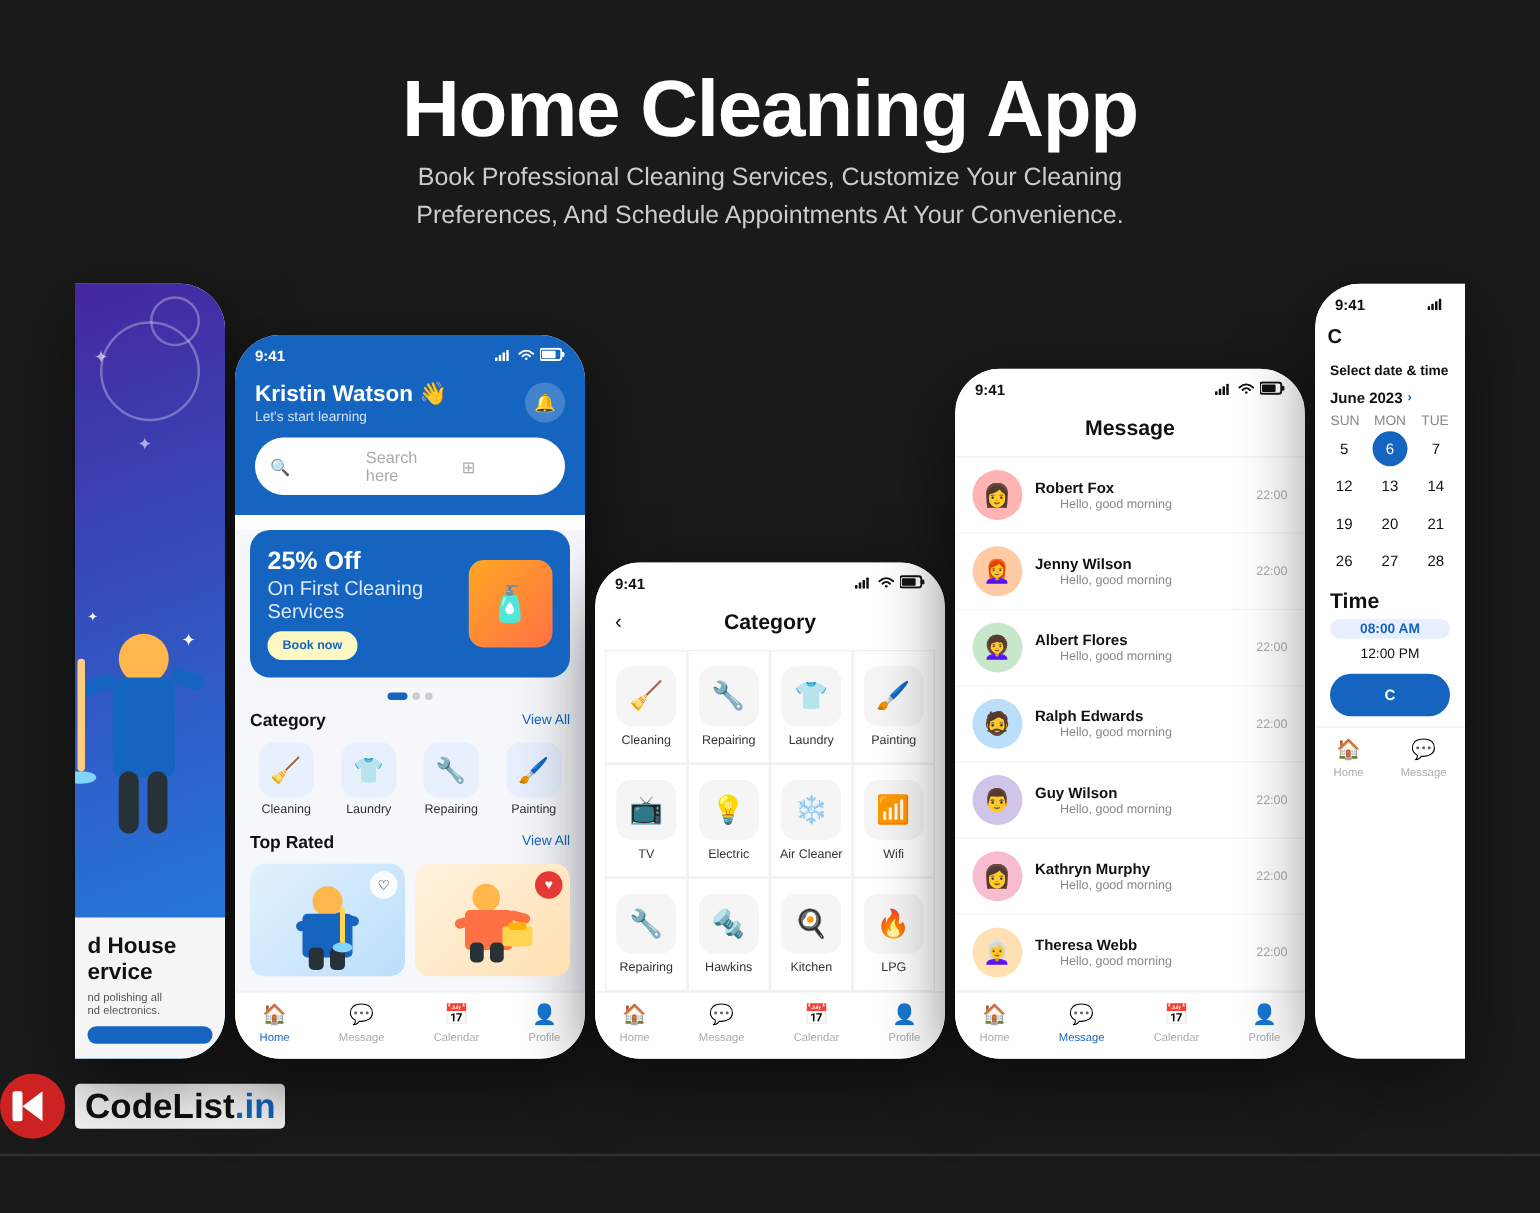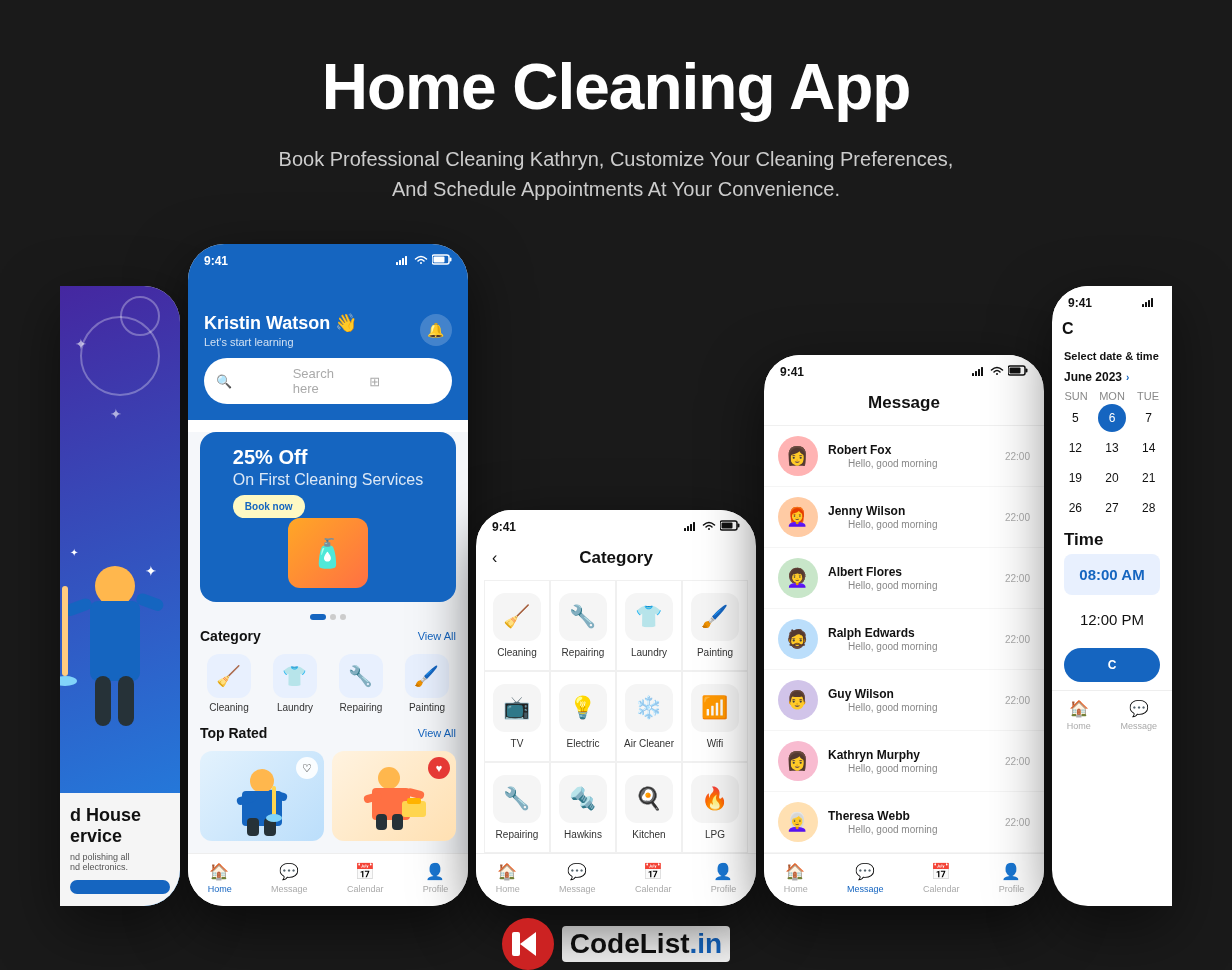--- a/index.html
+++ b/index.html
@@ -14,21 +14,21 @@
     
     .header-section {
       background: #1a1a1a;
       text-align: center;
       padding: 50px 20px 40px;
     }
     .header-section h1 {
       color: #fff;
       font-size: 64px;
       font-weight: 700;
-      margin-bottom: 20px;
+      margin-bottom: 3px;
       letter-spacing: -1px;
     }
     .header-section p {
       color: #ccc;
       font-size: 20px;
       line-height: 1.5;
       max-width: 680px;
       margin: 0 auto;
       font-weight: 400;
     }
@@ -80,21 +80,20 @@
       align-items: center;
       justify-content: center;
       color: #fff;
       font-size: 14px;
       margin-left: auto;
     }
     .phone2-header-row {
       display: flex;
       justify-content: space-between;
       align-items: center;
-      margin-top: 32px;
     }
     .search-bar {
       background: #fff;
       border-radius: 24px;
       padding: 8px 12px;
       display: flex;
       align-items: center;
       gap: 6px;
       margin-top: 10px;
     }
@@ -108,21 +107,20 @@
     .promo-banner {
       background: #1565C0;
       border-radius: 16px;
       padding: 14px;
       margin: 12px 0;
       display: flex;
       align-items: center;
       justify-content: space-between;
       position: relative;
       overflow: hidden;
-      flex-direction: column;
     }
     .promo-text h3 {
       color: #fff;
       font-size: 20px;
       font-weight: 800;
     }
     .promo-text p {
       color: rgba(255,255,255,0.85);
       font-size: 16px;
       margin-top: 2px;
@@ -409,23 +407,23 @@
     .time-label {
       font-size: 17px;
       font-weight: 600;
       color: #111;
       padding: 8px 12px 4px;
     }
     .time-options {
       padding: 0 12px;
     }
     .time-option {
-      padding: 12px 10px;
+      padding: 2px 10px;
       border-radius: 8px;
-      font-size: 15px;
+      font-size: 11px;
       color: #111;
       margin-bottom: 4px;
       text-align: center;
     }
     .time-option.selected {
       background: #e8f0fe;
       color: #1565C0;
       font-weight: 600;
     }
     .confirm-btn {
@@ -522,21 +520,21 @@
       position: absolute;
       color: rgba(255,255,255,0.6);
       font-size: 14px;
     }
   </style>
 </head>
 <body>
 
 <div class="header-section">
   <h1>Home Cleaning App</h1>
-  <p>Book Professional Cleaning Kathryn, Customize Your Cleaning Preferences, And Schedule Appointments At Your Convenience.</p>
+  <p>Book Professional Cleaning Services, Customize Your Cleaning Preferences, And Schedule Appointments At Your Convenience.</p>
 </div>
 
 <div class="phones-container">
 
   <div class="partial-left">
     <div class="partial-left-content">
 
       <div class="deco-circle" style="width:80px;height:80px;top:30px;left:20px;"></div>
       <div class="deco-circle" style="width:40px;height:40px;top:10px;left:60px;"></div>
       <div class="deco-star" style="top:50px;left:15px;">✦</div>
@@ -979,21 +977,21 @@
         </div>
         <div class="nav-item">
           <span class="nav-icon">💬</span>
           <span>Message</span>
         </div>
       </div>
   </div>
 
 </div>
 
-<div style="display:flex;justify-content:center;align-items:center;gap:8px;padding:12px 0;background:#1a1a1a;">
+<div style="display:flex;align-items:center;gap:8px;padding:12px 0;background:#1a1a1a;">
   <div style="width:52px;height:52px;background:#cc2222;border-radius:50%;display:flex;align-items:center;justify-content:center;position:relative;overflow:hidden;">
     <svg width="40" height="40" viewBox="0 0 40 40">
       <rect x="4" y="8" width="8" height="24" rx="2" fill="white"></rect>
       <path d="M12 20 L28 8 L28 32 Z" fill="white"></path>
     </svg>
   </div>
   <span style="font-size:28px;font-weight:700;color:#1a1a1a;background:#f5f5f5;padding:2px 8px;border-radius:4px;">
     <span style="color:#111;">Code</span><span style="color:#111;">List</span><span style="color:#1565C0;">.in</span>
   </span>
 </div>

